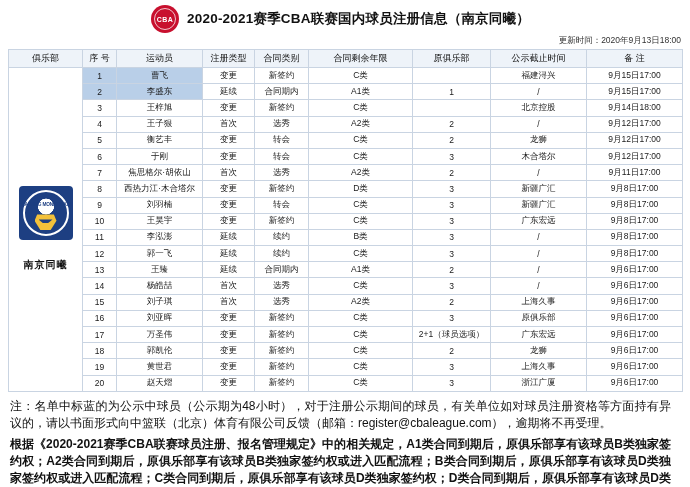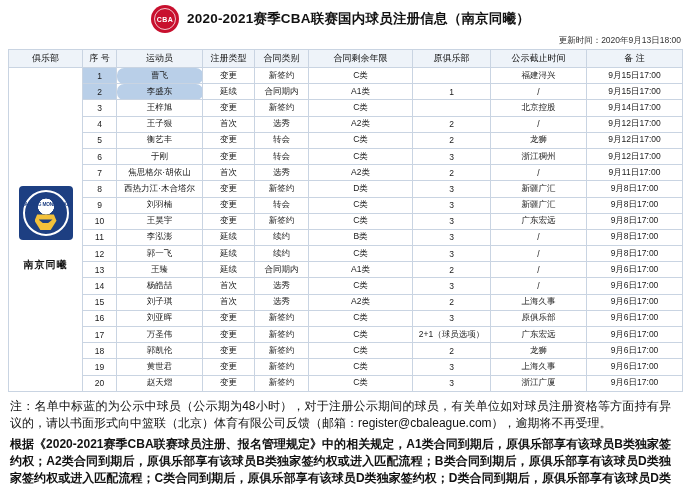--- a/index.html
+++ b/index.html
@@ -142,21 +142,21 @@
     background: #1d3f82;
     clip-path: polygon(0 0, 35% 100%, 65% 100%, 100% 0);
   }
   .club-name {
     font-size: 10px;
     font-weight: bold;
     color: #111111;
     letter-spacing: 1px;
   }
   .hl { background: #b9cfe8; }
-  .name-cell { font-weight: normal; border-radius: 7px; }
+  .name-cell { font-weight: normal; }
 
   
   .notes {
     padding: 6px 10px 0 10px;
     font-size: 12px;
     line-height: 1.45;
     color: #111111;
     text-align: justify;
   }
   .notes p { margin: 0 0 3px 0; }
@@ -234,21 +234,21 @@
             <td></td>
           </tr>
           <tr>
             <td>3</td>
             <td class="name-cell">王梓旭</td>
             <td>变更</td>
             <td>新签约</td>
             <td>C类</td>
             <td></td>
             <td>北京控股</td>
-            <td>9月14日17:00</td>
+            <td>9月14日18:00</td>
             <td></td>
           </tr>
           <tr>
             <td>4</td>
             <td class="name-cell">王子狠</td>
             <td>首次</td>
             <td>选秀</td>
             <td>A2类</td>
             <td>2</td>
             <td>/</td>
@@ -266,21 +266,21 @@
             <td>9月12日17:00</td>
             <td></td>
           </tr>
           <tr>
             <td>6</td>
             <td class="name-cell">于刚</td>
             <td>变更</td>
             <td>转会</td>
             <td>C类</td>
             <td>3</td>
-            <td>浙江稠州</td>
+            <td>木合塔尔</td>
             <td>9月12日17:00</td>
             <td></td>
           </tr>
           <tr>
             <td>7</td>
             <td class="name-cell">焦思格尔·胡依山</td>
             <td>首次</td>
             <td>选秀</td>
             <td>A2类</td>
             <td>2</td>

